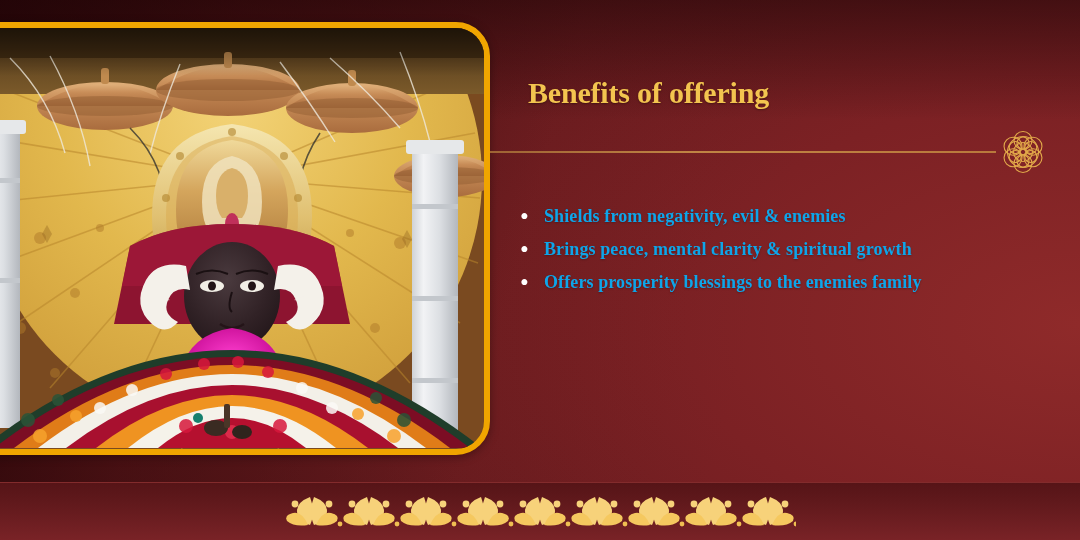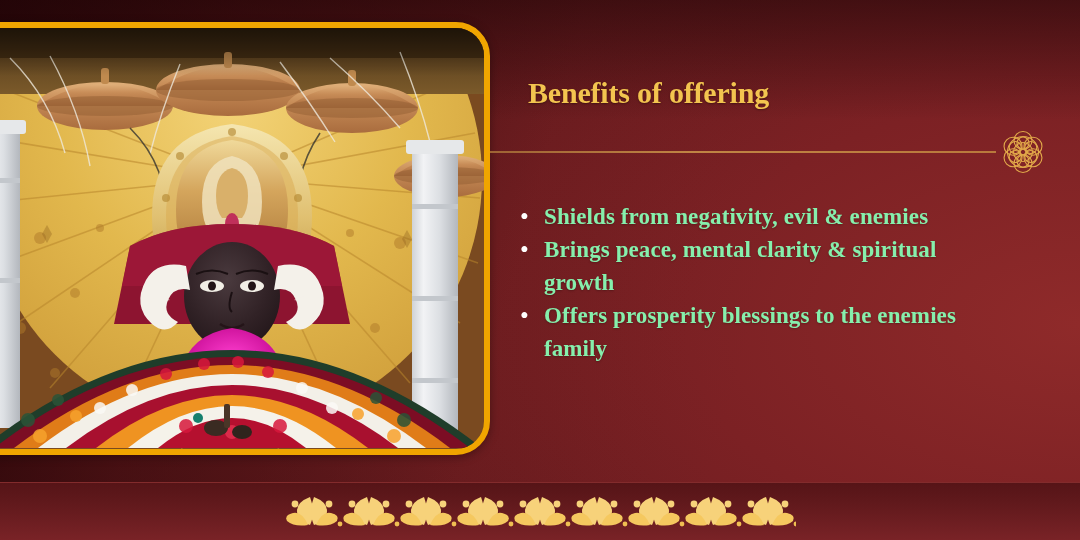--- a/index.html
+++ b/index.html
@@ -114,24 +114,24 @@
     width: 28px;
     font-size: 25px;
     line-height: 33px;
     color: #FFFFFF;
     text-align: left;
     padding-left: 4px;
     box-sizing: border-box;
   }
   .bullet-text {
     flex: 1 1 auto;
-    font-size: 23px;
+    font-size: 18px;
     line-height: 33px;
     font-weight: bold;
-    color: #86efac;
+    color: #0ea5e9;
     letter-spacing: 0.1px;
     text-shadow: 0 1px 2px rgba(0,0,0,0.25);
   }
 </style>
 </head>
 <body>
 
 <div class="slide">
 
   <div class="bg-base"></div>

